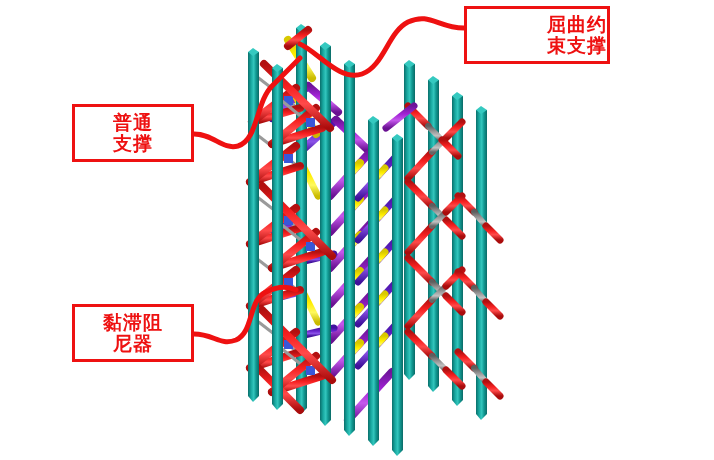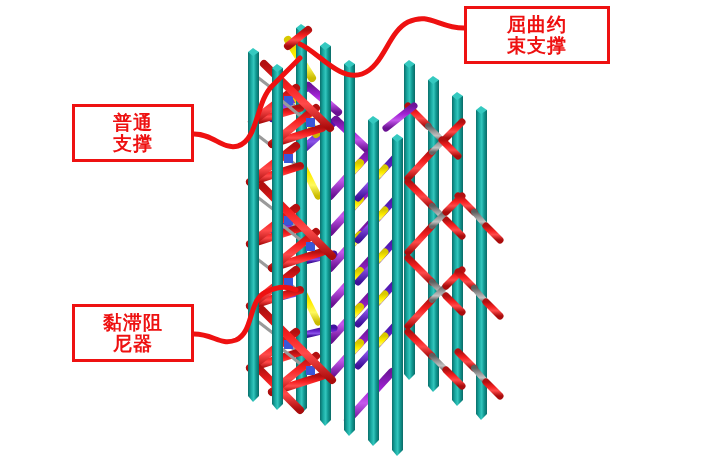--- a/index.html
+++ b/index.html
@@ -20,21 +20,21 @@
     align-items:center;justify-content:center;
     color:#ee1111;
     font-weight:bold;
     font-size:19px;
     line-height:1.12;
     letter-spacing:1px;
     font-family:"DejaVu Sans", sans-serif;
     z-index:5;
   }
   .callout .ln{display:block;white-space:nowrap;}
-  #callout-brb{left:464px;top:6px;width:146px;height:58px;}
+  #callout-brb{left:464px;top:6px;width:146px;height:58px;align-items:flex-end;}
   #callout-ordinary{left:72px;top:104px;width:122px;height:58px;}
   #callout-damper{left:72px;top:304px;width:122px;height:58px;}
 </style>
 </head>
 <body>
 
 <div id="stage">
 
   <svg id="scene" viewBox="0 0 714 460">
     <defs>

